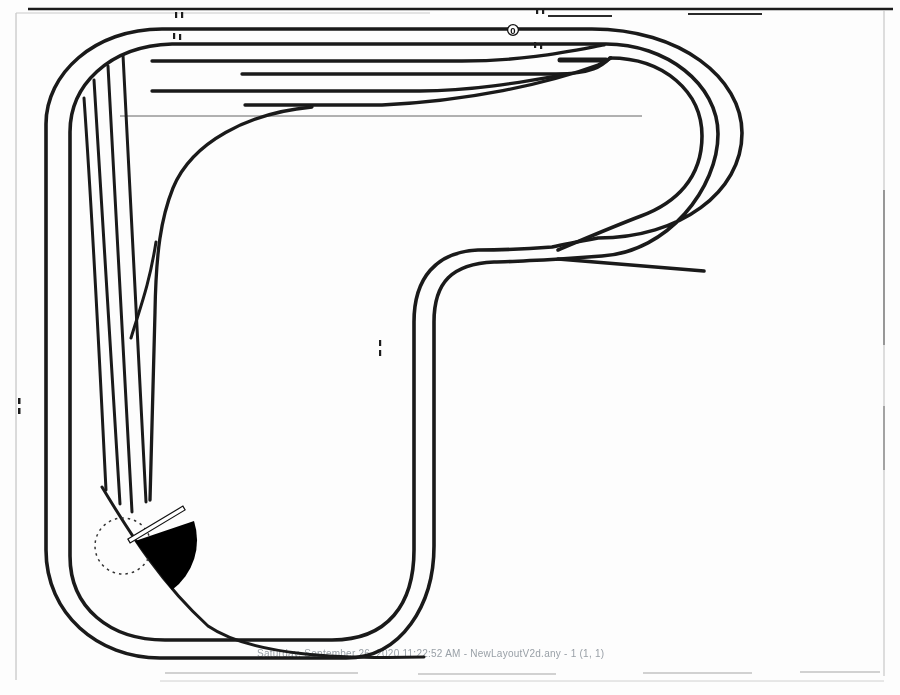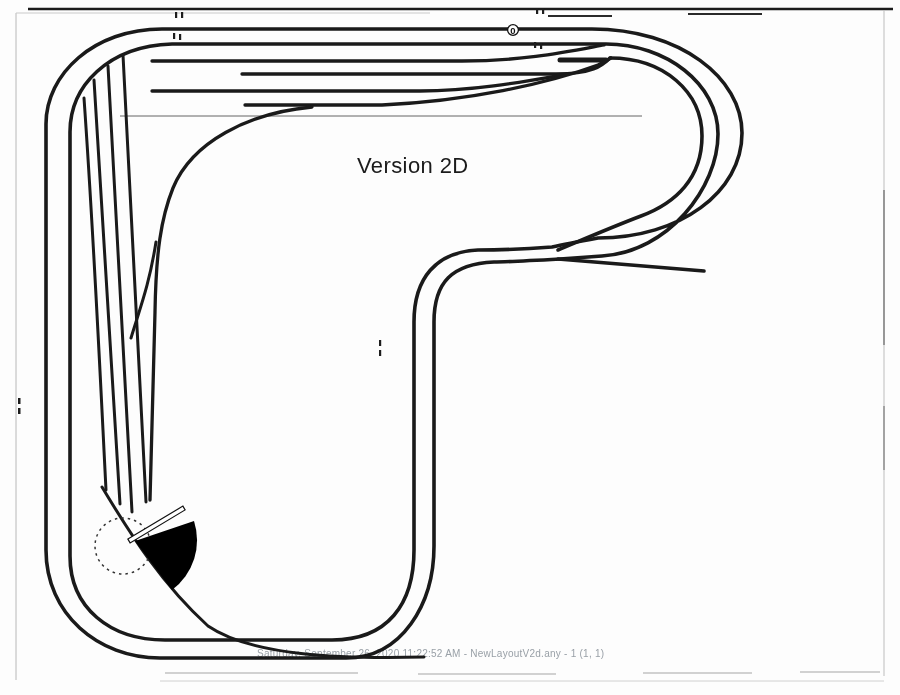--- a/index.html
+++ b/index.html
@@ -27,21 +27,20 @@
     white-space:nowrap;
   }
   svg.plan{position:absolute;left:0;top:0;}
   svg.plan *{vector-effect:none;}
 </style>
 </head>
 <body>
 
 <div class="page">
 
-  <div class="title">Version 2D</div>
   <div class="footer">Saturday, September 26, 2020 11:22:52 AM - NewLayoutV2d.any - 1 (1, 1)</div>
 
   <svg class="plan" width="900" height="695" viewBox="0 0 900 695">
 
     <g fill="none" stroke-linecap="butt">
       <path d="M 28,9 H 893" stroke="#1c1c1c" stroke-width="2.6"></path>
       <path d="M 548,16 H 612" stroke="#2a2a2a" stroke-width="2"></path>
       <path d="M 688,14 H 762" stroke="#2a2a2a" stroke-width="2"></path>
       <path d="M 16,13 V 680" stroke="#b8b8b8" stroke-width="1"></path>
       <path d="M 16,13 H 430" stroke="#c9c9c9" stroke-width="1"></path>

